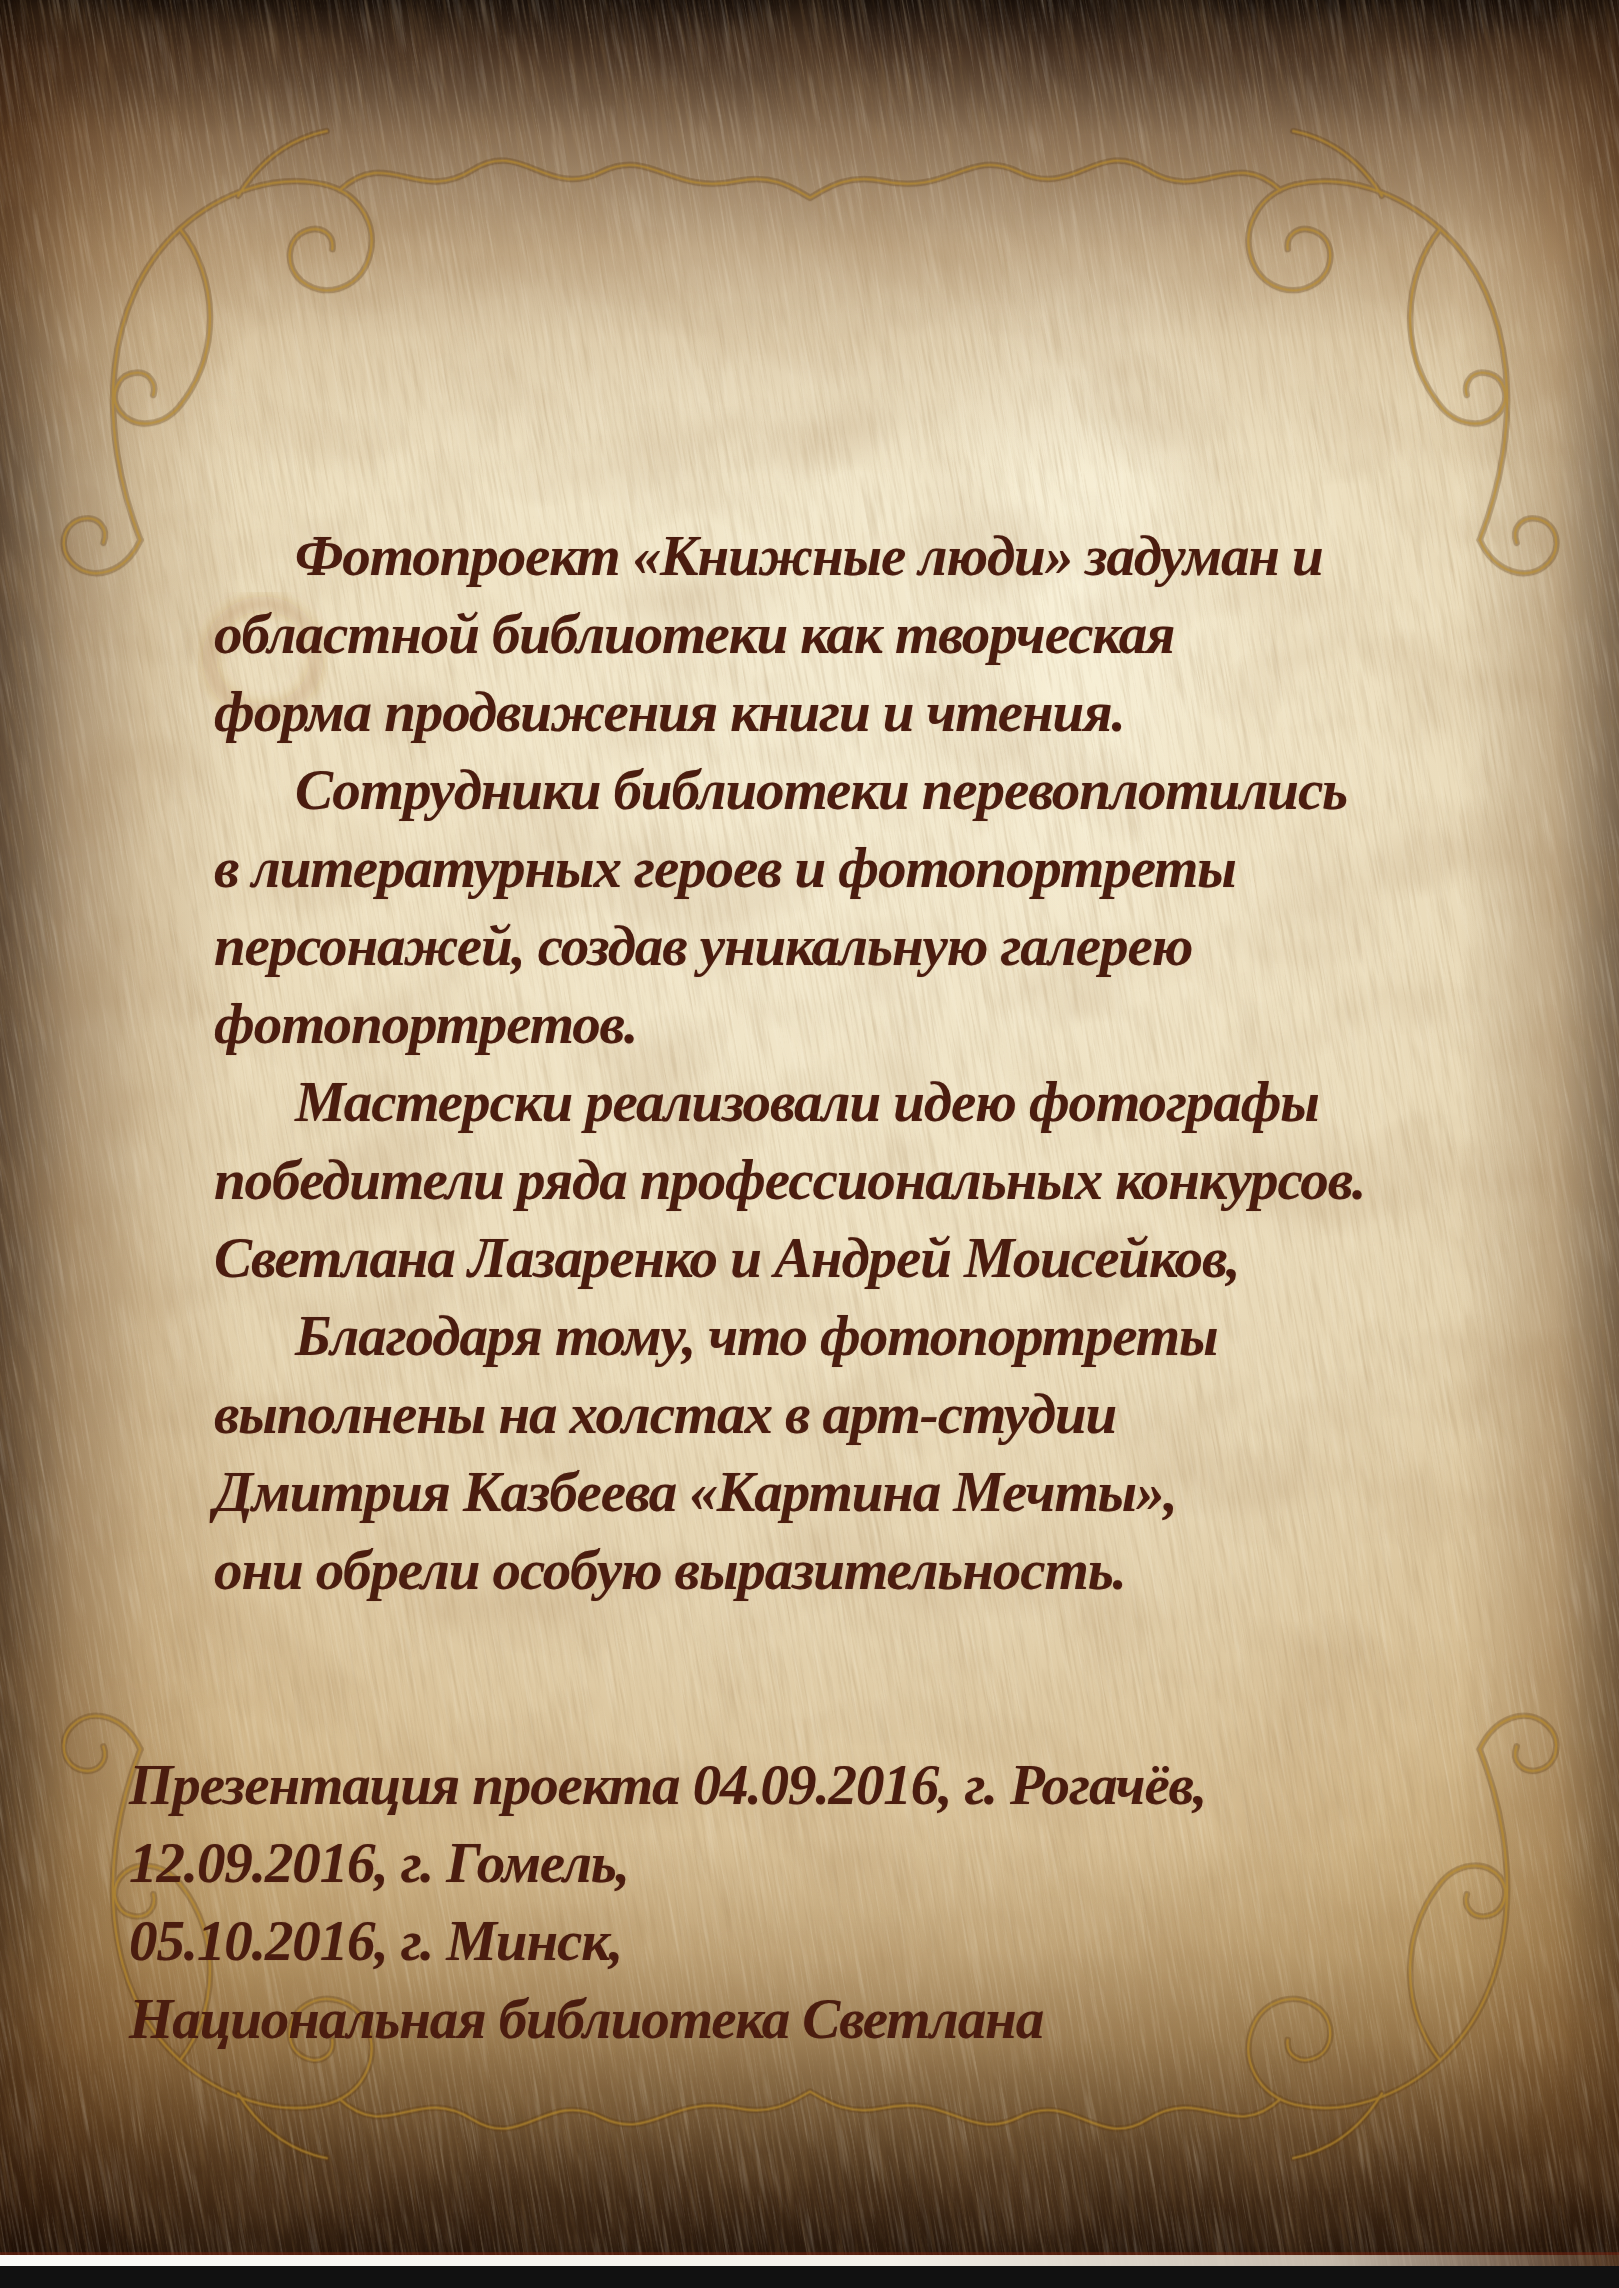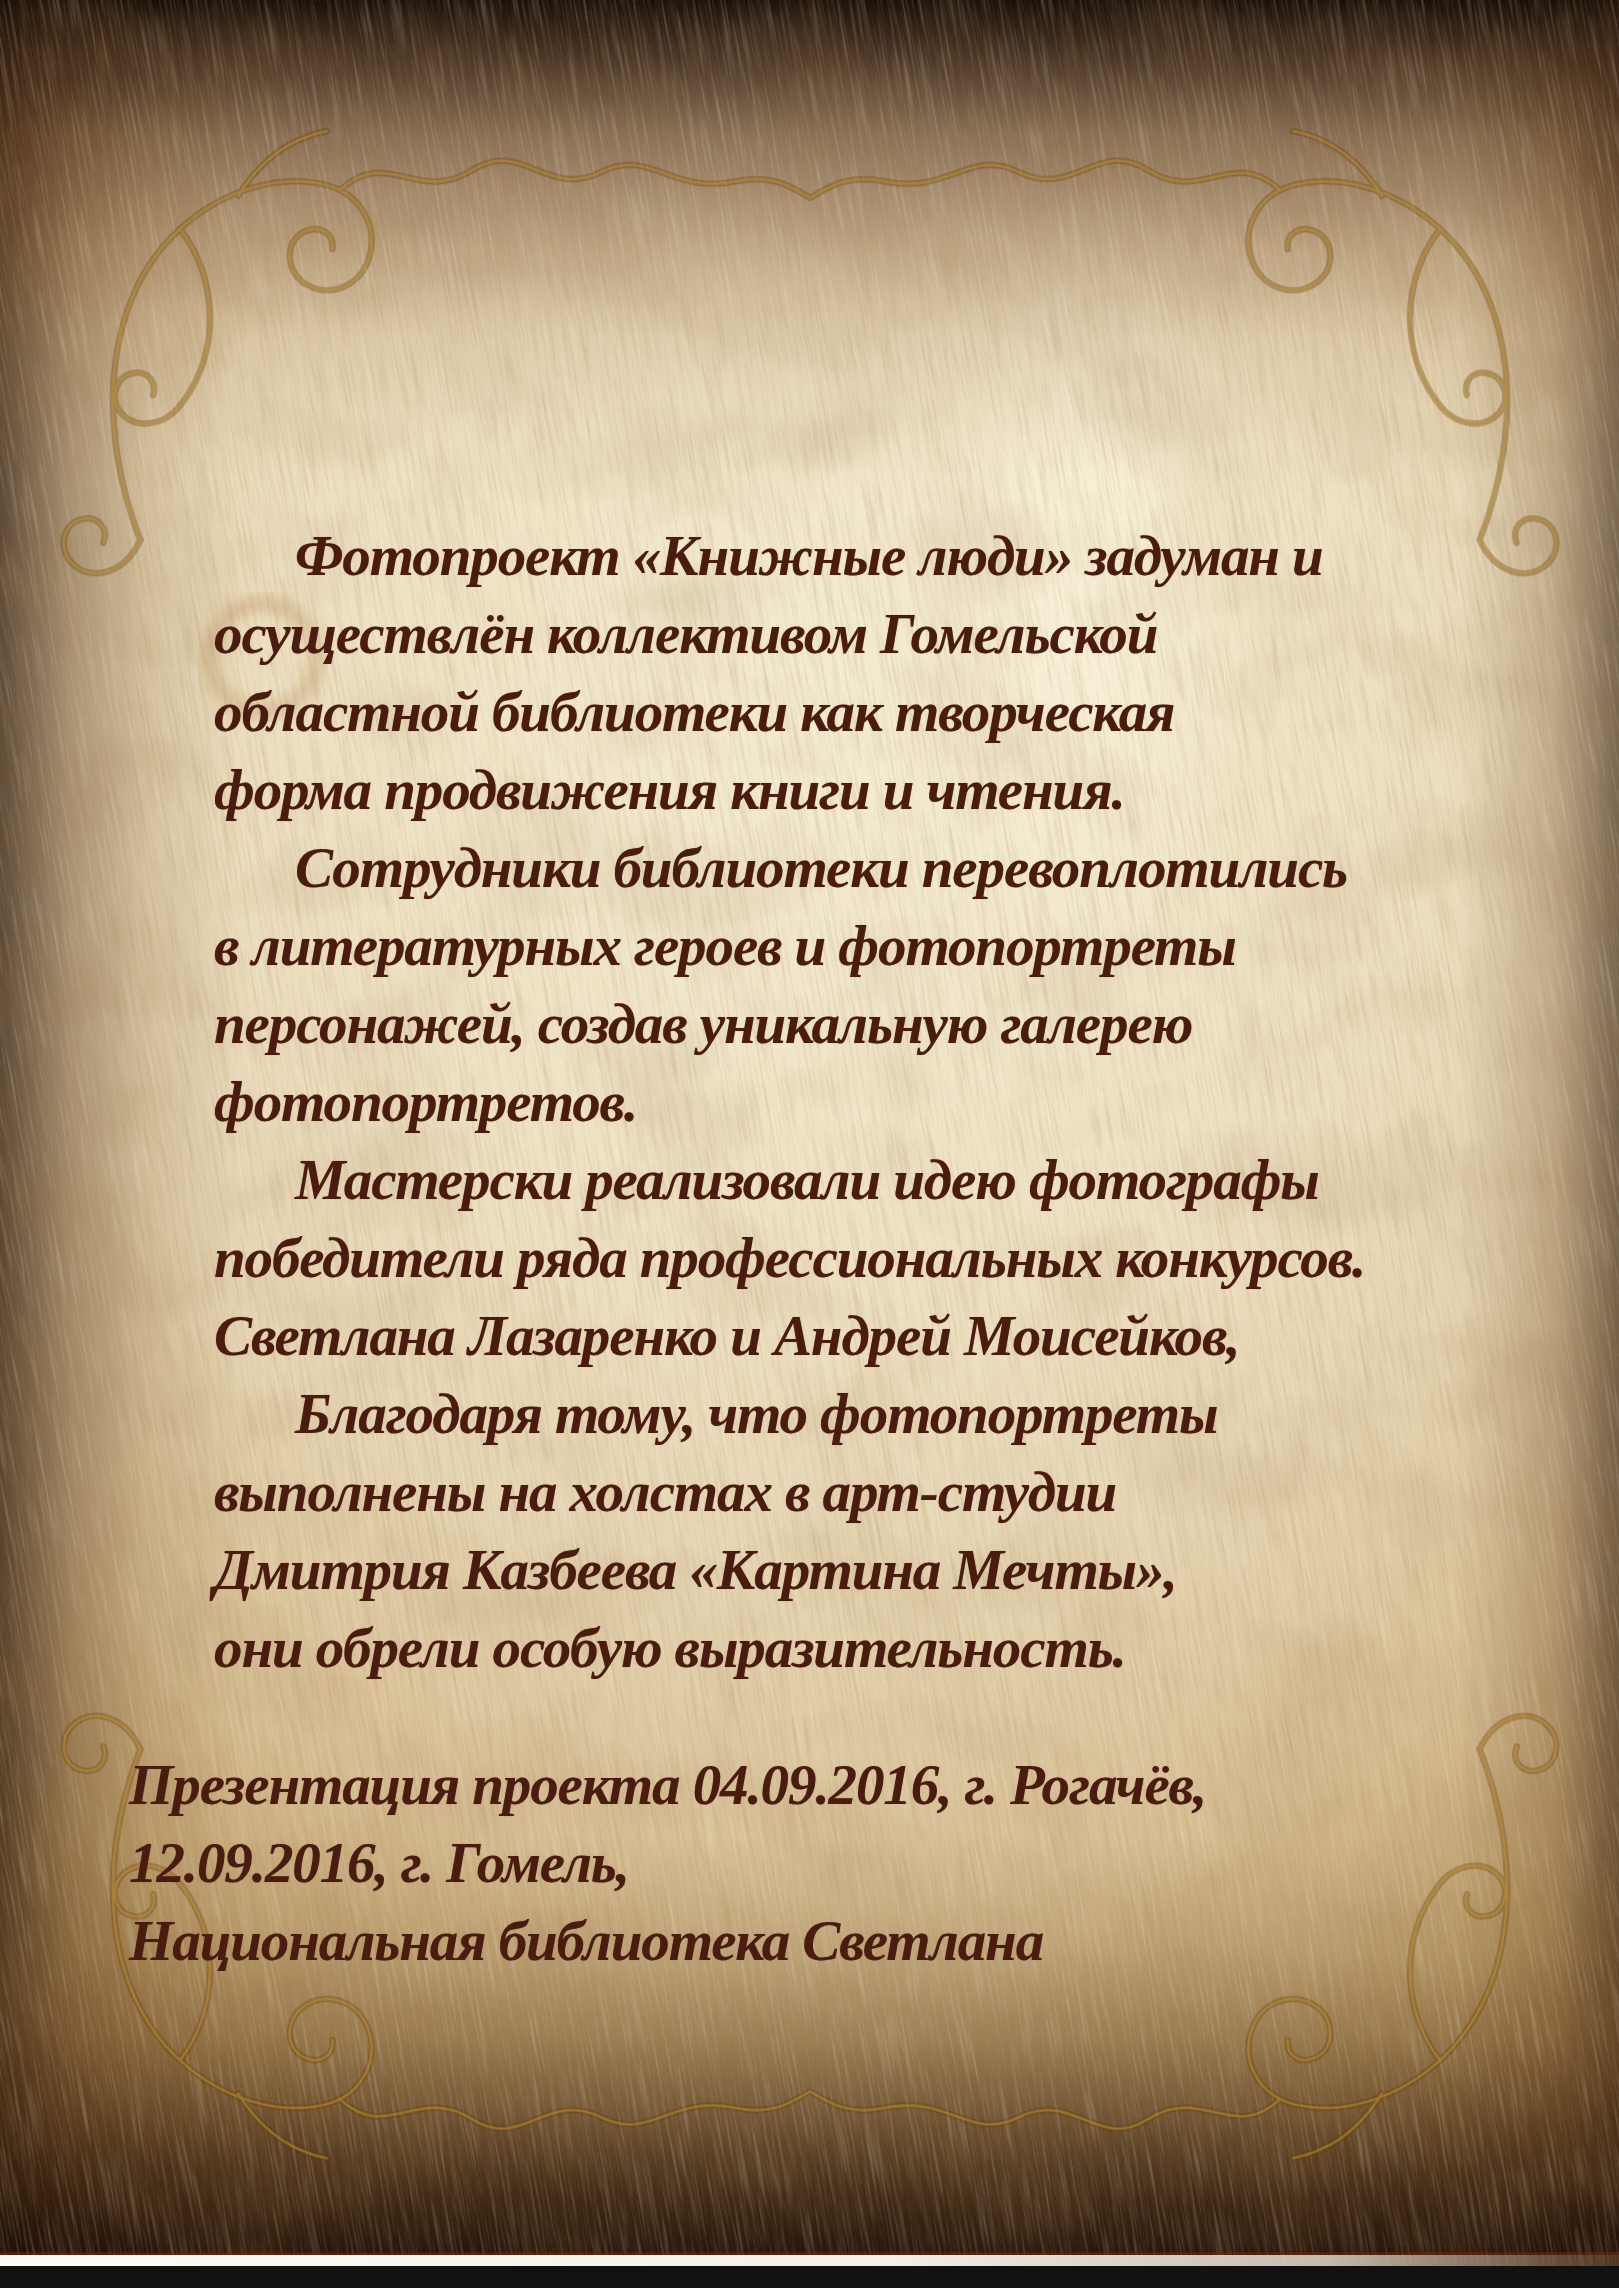--- a/index.html
+++ b/index.html
@@ -124,21 +124,20 @@
       </g>
     </defs>
     <use href="#ornset" class="orn-d"></use>
     <use href="#ornset" class="orn-g"></use>
     <circle class="stain" cx="285" cy="712" r="58" fill="none" stroke="rgba(150,95,25,.25)" stroke-width="16" filter="url(#soft)"></circle>
   </svg>
 
   <main class="body-text">
     <section>
       <div class="ln first">Фотопроект «Книжные люди» задуман и</div>
-      <div class="ln">осуществлён коллективом  Гомельской</div>
       <div class="ln">областной библиотеки как творческая</div>
       <div class="ln">форма продвижения книги и чтения.</div>
     </section>
     <section>
       <div class="ln first">Сотрудники библиотеки перевоплотились</div>
       <div class="ln">в литературных героев и фотопортреты</div>
       <div class="ln">персонажей, создав уникальную галерею</div>
       <div class="ln">фотопортретов.</div>
     </section>
     <section>
@@ -150,18 +149,19 @@
       <div class="ln first">Благодаря тому, что фотопортреты</div>
       <div class="ln">выполнены на холстах в арт-студии</div>
       <div class="ln">Дмитрия Казбеева «Картина Мечты»,</div>
       <div class="ln">они обрели особую выразительность.</div>
     </section>
   </main>
 
   <footer class="dates">
     <div class="ln">Презентация проекта 04.09.2016, г. Рогачёв,</div>
     <div class="ln">12.09.2016, г. Гомель,</div>
+    <div class="ln">05.10.2016, г. Минск,</div>
     <div class="ln">Национальная библиотека Светлана</div>
   </footer>
 
   <div class="bottom-strip"></div>
 </div>
 
 
 </body></html>

